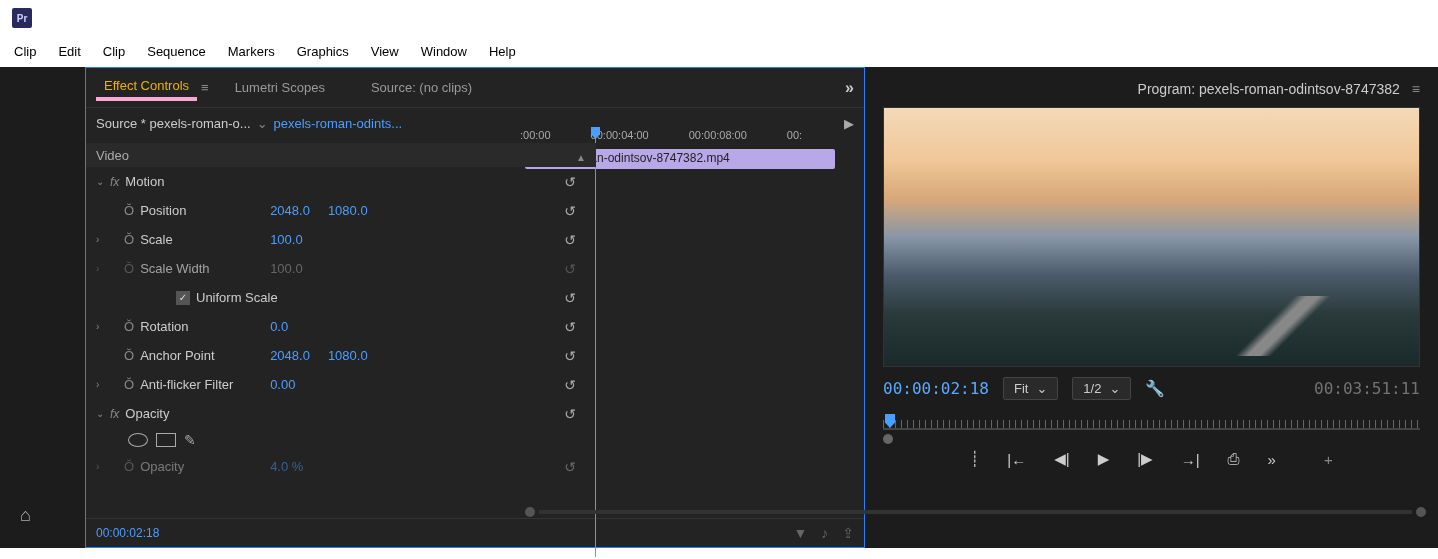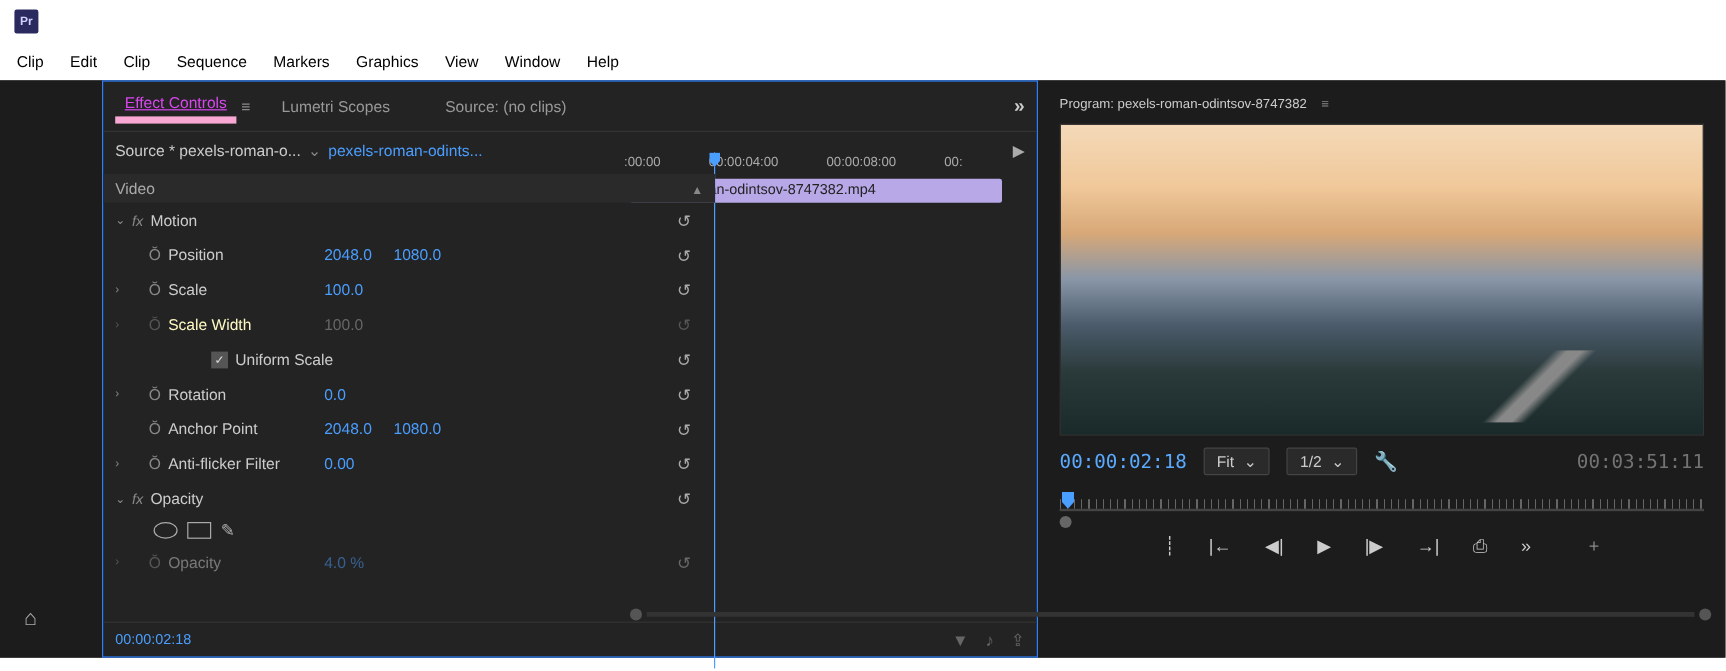--- a/index.html
+++ b/index.html
@@ -7,51 +7,51 @@
 .titlebar { display: flex; align-items: center; padding: 8px 12px; gap: 10px; background: #fff; }
 .app-icon { width: 20px; height: 20px; background: #2a2a5e; color: #d0d0ff; display: flex; align-items: center; justify-content: center; font-size: 10px; font-weight: bold; border-radius: 2px; }
 .menubar { display: flex; gap: 22px; padding: 8px 14px; background: #fff; color: #000; }
 .menubar span { cursor: pointer; }
 .workspace { background: #1c1c1c; height: calc(100% - 78px); display: flex; position: relative; }
 .left-gutter { width: 85px; background: #1c1c1c; position: relative; }
 .home-icon { position: absolute; bottom: 22px; left: 20px; color: #aaa; font-size: 18px; }
 .effect-panel { width: 780px; border: 1px solid #2a7fff; background: #232323; display: flex; flex-direction: column; }
 .panel-tabs { display: flex; align-items: center; padding: 6px 10px; border-bottom: 1px solid #333; color: #ccc; font-size: 13px; position: relative; }
 .tab { padding: 4px 8px; color: #999; cursor: pointer; }
-.tab.active { color: #d946ef; border-bottom: 6px solid #f9a8d4; text-decoration: underline; }
+.tab.active { color: #eab308; border-bottom: 4px solid #f9a8d4; }
 .hamburger { color: #888; margin-left: 4px; }
 .chevrons { position: absolute; right: 10px; color: #ccc; font-size: 16px; font-weight: bold; }
 .source-row { display: flex; align-items: center; padding: 8px 10px; color: #ccc; gap: 6px; }
 .source-row .dropdown-sel { color: #4a9eff; }
 .source-row .chev { color: #888; }
 .timeline-hdr { position: absolute; left: 520px; right: 10px; top: 62px; display: flex; align-items: center; color: #aaa; font-size: 11px; gap: 40px; }
 .clip-bar { position: absolute; left: 525px; top: 82px; width: 310px; height: 20px; background: #b8a8e8; color: #222; font-size: 12px; padding: 2px 6px; border-radius: 2px; }
 .playhead { position: absolute; left: 595px; top: 60px; width: 1px; height: 430px; background: #4a9eff; }
 .playhead::before { content: ''; position: absolute; top: 0; left: -4px; width: 9px; height: 12px; background: #4a9eff; clip-path: polygon(0 0, 100% 0, 100% 60%, 50% 100%, 0 60%); }
 .props { padding: 4px 0; color: #ccc; flex: 1; overflow: hidden; position: relative; }
 .prop-row { display: flex; align-items: center; height: 29px; padding: 0 10px; }
 .prop-row .arrow { width: 14px; color: #888; font-size: 10px; }
 .prop-row .fx { font-style: italic; color: #888; margin-right: 6px; font-size: 12px; }
 .prop-row .stopwatch { color: #888; margin-right: 6px; font-size: 13px; }
 .prop-row .label { color: #ccc; flex: 0 0 130px; }
-.prop-row .label.dim { color: #fef9c3; }
+.prop-row .label.dim { color: #a3a3a3; }
 .prop-row .value { color: #4a9eff; margin-right: 18px; }
 .prop-row .value.dim { color: #666; }
 .prop-row .reset { margin-left: auto; margin-right: 10px; color: #aaa; font-size: 14px; }
 .prop-row .chk { width: 14px; height: 14px; background: #555; display: inline-flex; align-items: center; justify-content: center; color: #ddd; font-size: 10px; margin-right: 6px; }
 .section-hdr { display: flex; align-items: flex-end; padding: 4px 10px; background: #2a2a2a; color: #aaa; height: 24px; }
 .section-hdr .tri { margin-left: auto; color: #888; font-size: 10px; }
 .shape-row { display: flex; gap: 8px; padding: 4px 42px; align-items: center; }
 .shape { width: 20px; height: 14px; border: 1px solid #aaa; }
 .shape.ellipse { border-radius: 50%; }
 .pen-icon { color: #aaa; font-size: 14px; }
 .bottom-bar { display: flex; align-items: center; padding: 6px 10px; color: #4a9eff; font-size: 12px; border-top: 1px solid #333; }
 .bottom-icons { margin-left: auto; display: flex; gap: 14px; color: #666; font-size: 14px; }
 .program-panel { flex: 1; background: #1c1c1c; padding: 10px 18px; color: #ccc; }
-.prog-title { display: flex; align-items: center; gap: 8px; padding: 4px 0 10px; font-size: 11px; }
+.prog-title { display: flex; align-items: center; gap: 8px; padding: 4px 0 10px; font-size: 14px; justify-content: flex-end; }
 .preview { width: 100%; height: 260px; background: linear-gradient(to bottom, #f4d9b8 0%, #f0c89a 20%, #d8a878 35%, #8896a8 50%, #4a5a6a 65%, #2a3a3a 80%, #1a2a2a 100%); position: relative; border: 1px solid #333; }
 .road { position: absolute; bottom: 10px; right: 40px; width: 180px; height: 60px; background: linear-gradient(135deg, transparent 40%, #888 45%, #888 50%, transparent 55%); }
 .prog-info { display: flex; align-items: center; gap: 14px; padding: 10px 0; }
 .tc { color: #5aaaff; font-size: 16px; font-family: monospace; }
 .tc.right { color: #737373; margin-left: auto; }
 .select-box { background: #2a2a2a; color: #ccc; padding: 3px 10px; border: 1px solid #444; border-radius: 2px; display: flex; align-items: center; gap: 8px; }
 .wrench { color: #aaa; font-size: 16px; }
 .scrubber { height: 24px; position: relative; margin: 4px 0; }
 .scrubber-track { position: absolute; top: 14px; left: 0; right: 0; height: 2px; background: #444; }
 .scrubber-ticks { position: absolute; top: 6px; left: 0; right: 0; height: 8px; background: repeating-linear-gradient(90deg, #666 0, #666 1px, transparent 1px, transparent 6px); }

